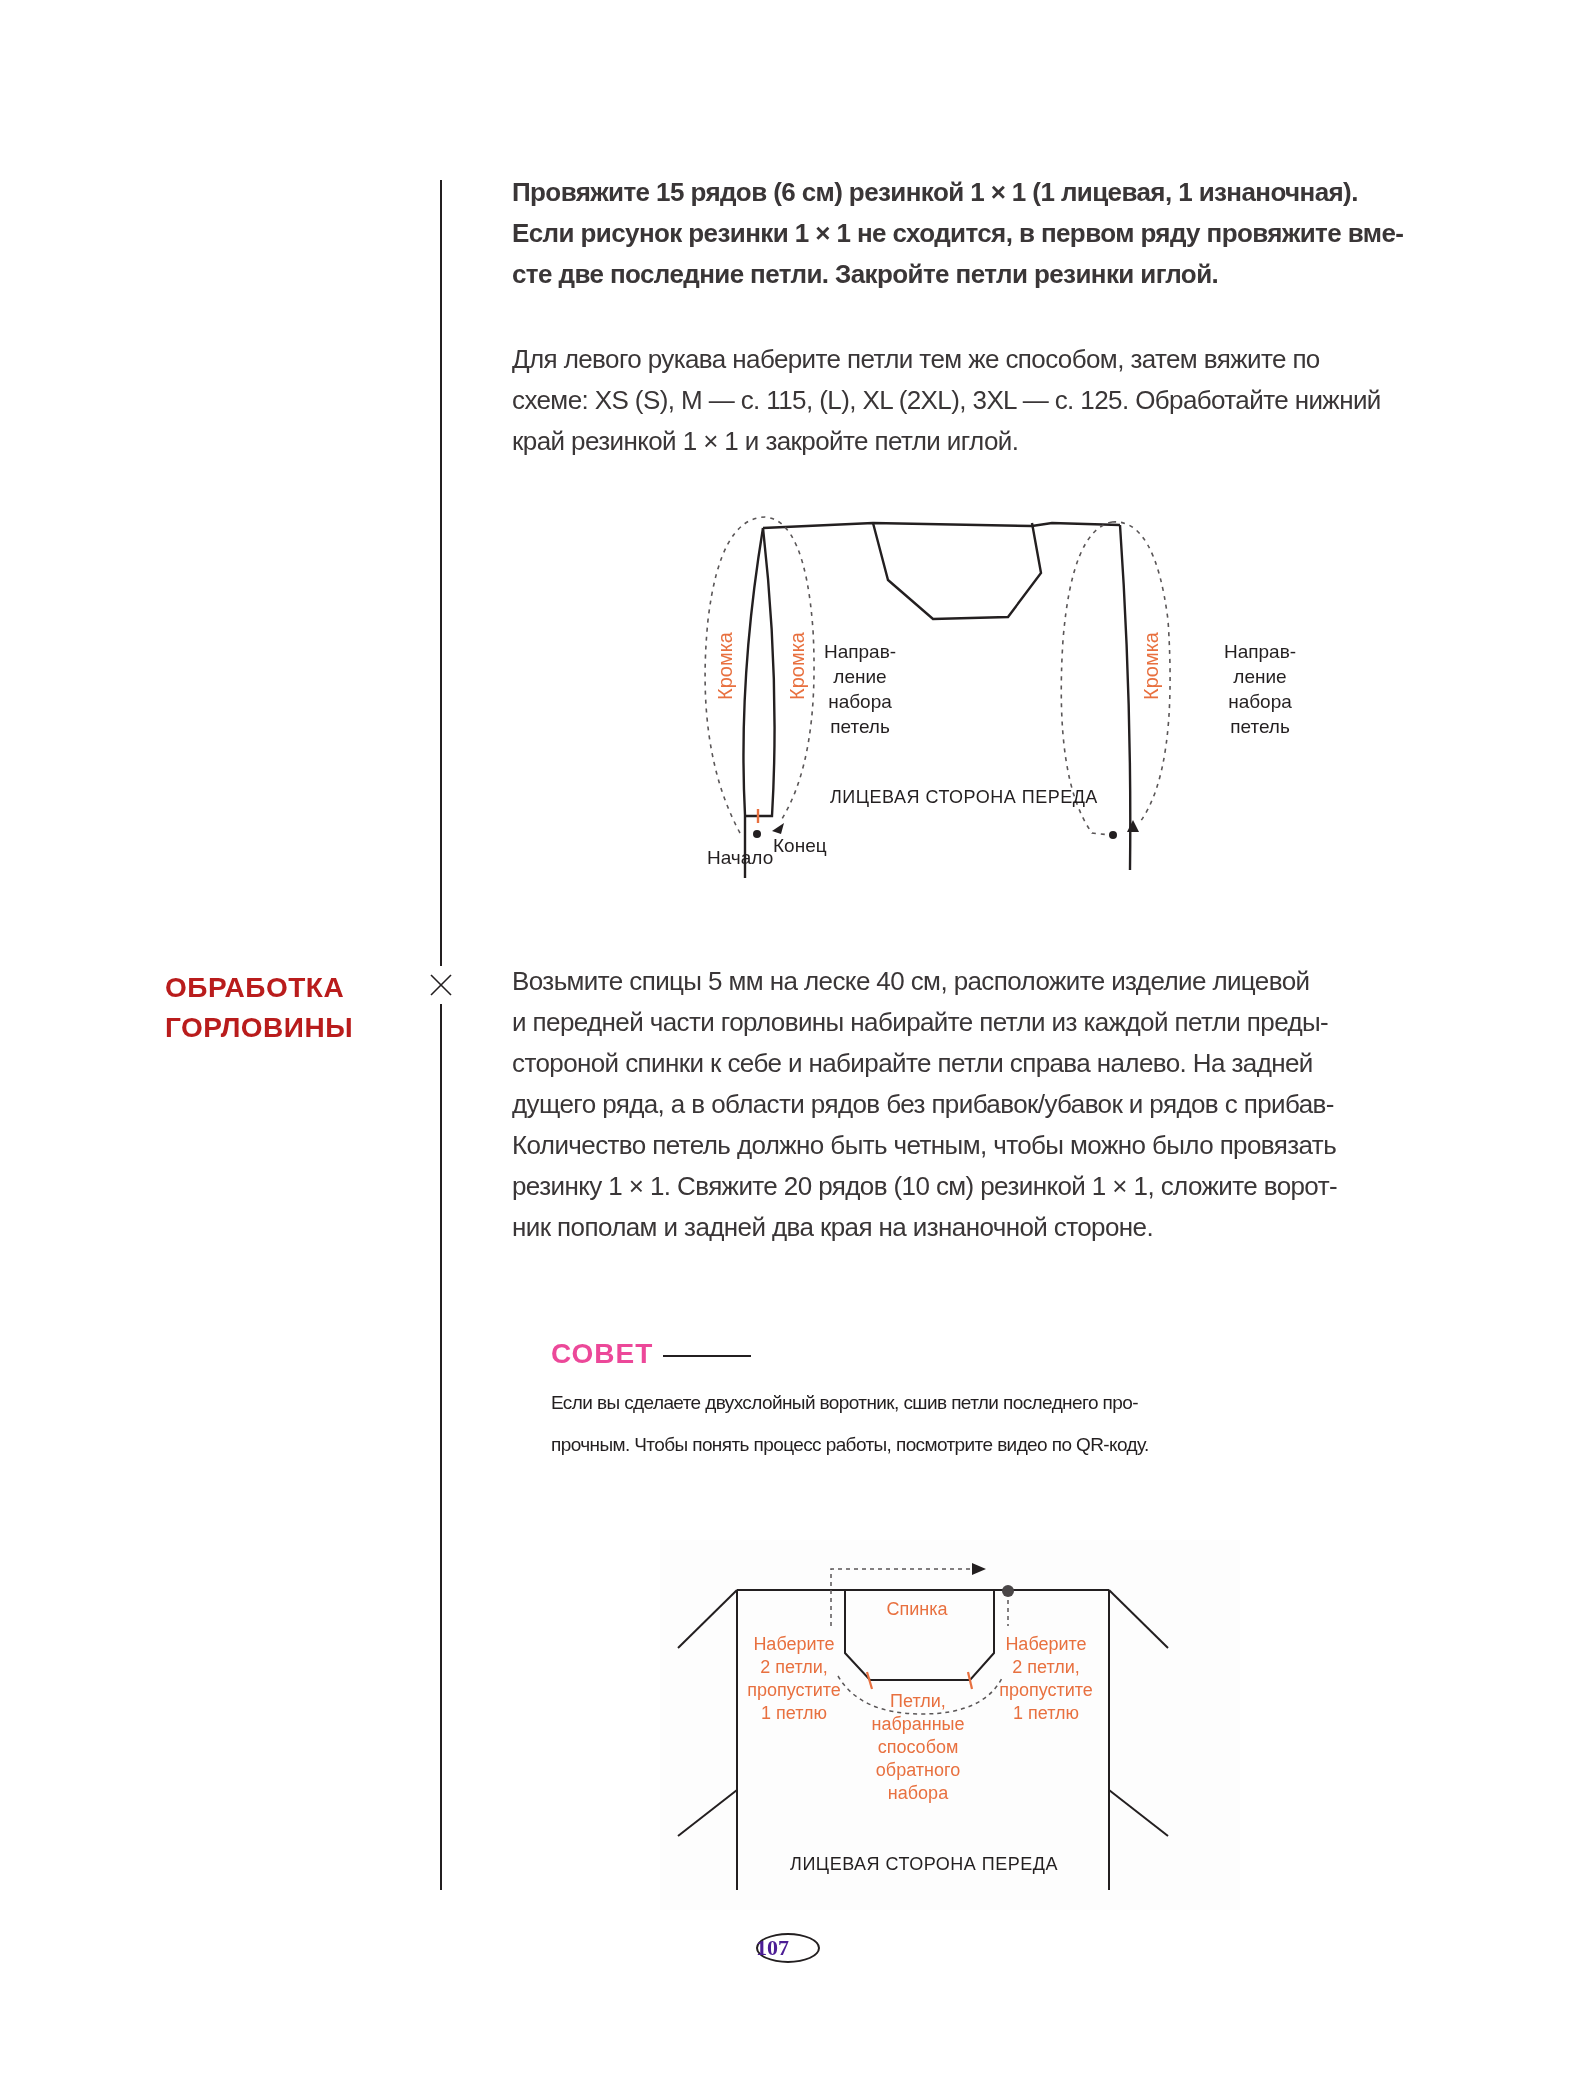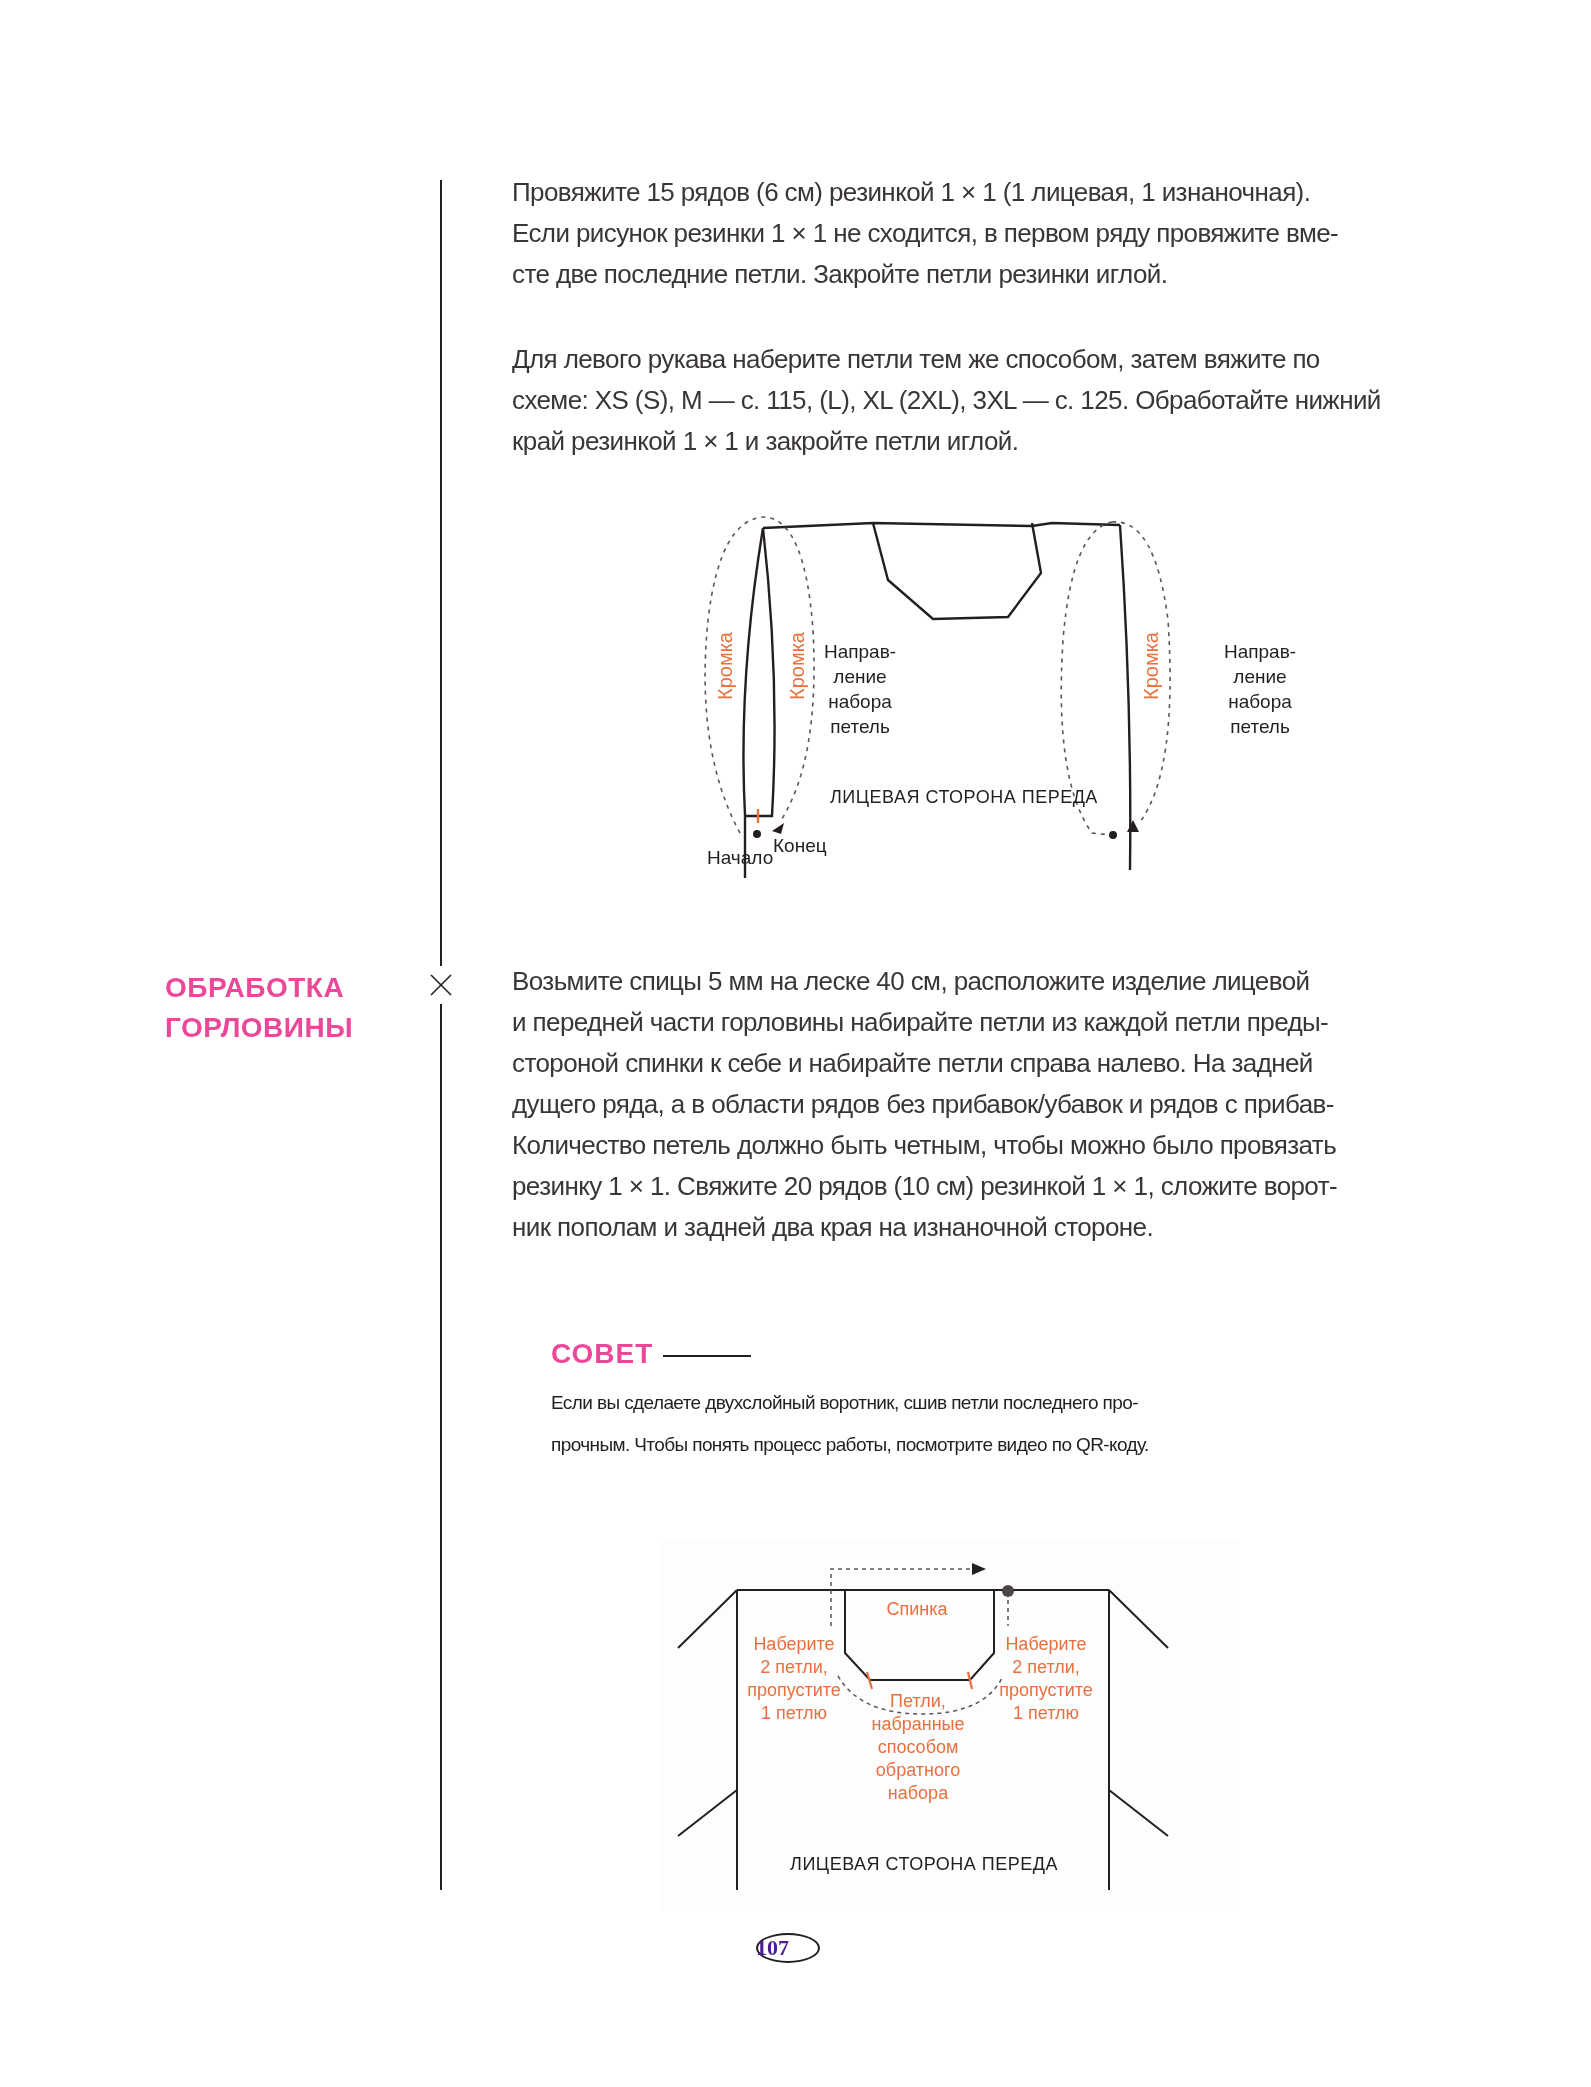--- a/index.html
+++ b/index.html
@@ -6,21 +6,21 @@
   body { width: 1591px; height: 2087px; position: relative; overflow: hidden;
          font-family: "Liberation Sans Narrow", "Liberation Sans", sans-serif; color: #231f20; }
   .rule { position: absolute; left: 440px; width: 2px; background: #231f20; }
   .cross { position: absolute; left: 428px; top: 972px; width: 26px; height: 26px; }
   .para { position: absolute; left: 512px; width: 900px; margin: 0;
           font-family: "Liberation Sans", sans-serif; font-size: 26px; line-height: 41px;
           color: #3a3637; text-align: justify; letter-spacing: -0.6px; transform-origin: left top; }
   .para .line { display: block; white-space: nowrap; }
   .section-title { position: absolute; left: 165px; top: 968px; margin: 0;
           font-family: "Liberation Sans", sans-serif; font-weight: bold; font-size: 28px;
-          line-height: 40px; color: #ec4899; letter-spacing: 0.5px; }
+          line-height: 40px; color: #b91c1c; letter-spacing: 0.5px; }
   .tip-label { position: absolute; left: 551px; top: 1338px; font-family: "Liberation Sans", sans-serif;
           font-weight: bold; font-size: 28px; letter-spacing: 1px; color: #ec4899; display: flex; align-items: center; }
   .tip-label .dash { display: inline-block; width: 88px; height: 2px; background: #231f20; margin-left: 10px; margin-top: 4px; }
   .tip-text { position: absolute; left: 551px; top: 1382px; width: 860px; margin: 0;
           font-family: "Liberation Sans", sans-serif; font-size: 19px; line-height: 42px; color: #231f20;
           letter-spacing: -0.6px; }
   .tip-text .line { display: block; white-space: nowrap; }
   svg text { font-family: "Liberation Sans", sans-serif; }
   .page-number { position: absolute; left: 756px; top: 1933px; width: 64px; height: 30px; }
   .page-number span { position: absolute; left: 0; right: 0; top: 2px; text-align: left;
@@ -30,21 +30,21 @@
 </head>
 <body>
 
 <div class="rule" style="top:180px;height:786px;"></div>
 <div class="rule" style="top:1004px;height:886px;"></div>
 <svg class="cross" viewBox="0 0 26 26">
   <line x1="3" y1="3" x2="23" y2="23" stroke="#231f20" stroke-width="1.6"></line>
   <line x1="23" y1="3" x2="3" y2="23" stroke="#231f20" stroke-width="1.6"></line>
 </svg>
 
-<p class="para" style="top:172px;">
+<p class="para" style="top:172px;font-weight:bold;">
   <span class="line">Провяжите 15 рядов (6 см) резинкой 1 × 1 (1 лицевая, 1 изнаночная).</span>
   <span class="line">Если рисунок резинки 1 × 1 не сходится, в первом ряду провяжите вме-</span>
   <span class="line">сте две последние петли. Закройте петли резинки иглой.</span>
 </p>
 <p class="para" style="top:339px;">
   <span class="line">Для левого рукава наберите петли тем же способом, затем вяжите по</span>
   <span class="line">схеме: XS (S), M — с. 115, (L), XL (2XL), 3XL — с. 125. Обработайте нижний</span>
   <span class="line">край резинкой 1 × 1 и закройте петли иглой.</span>
 </p>
 

